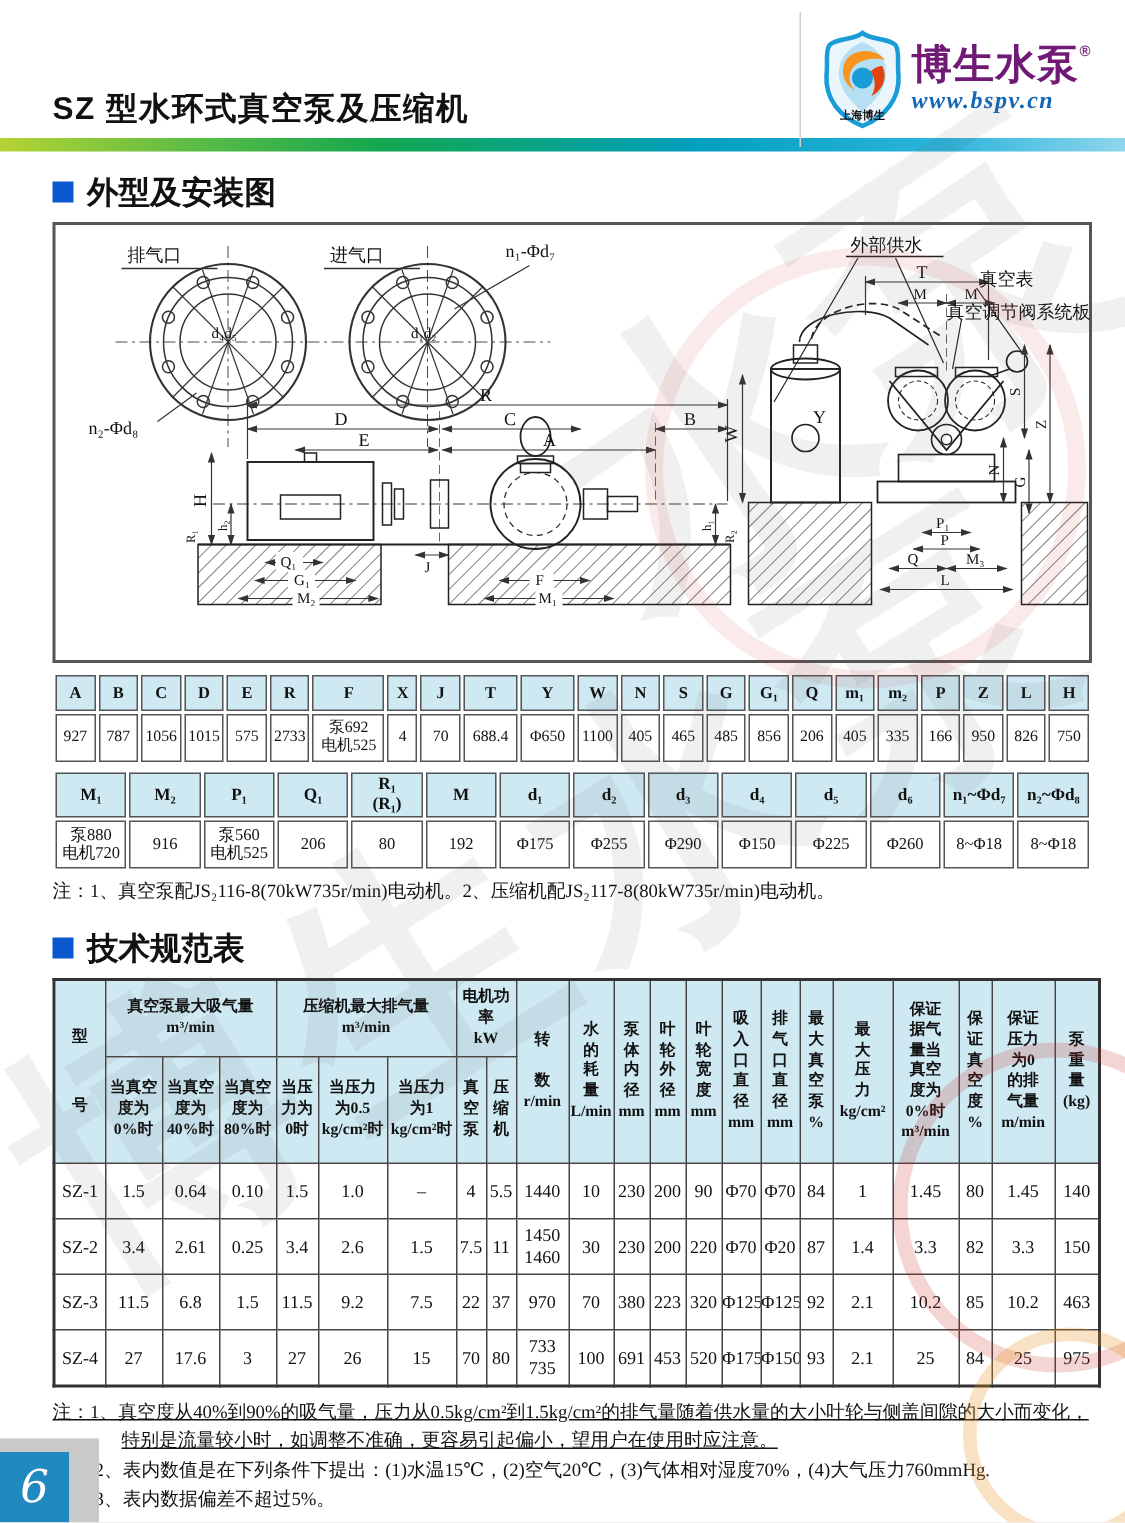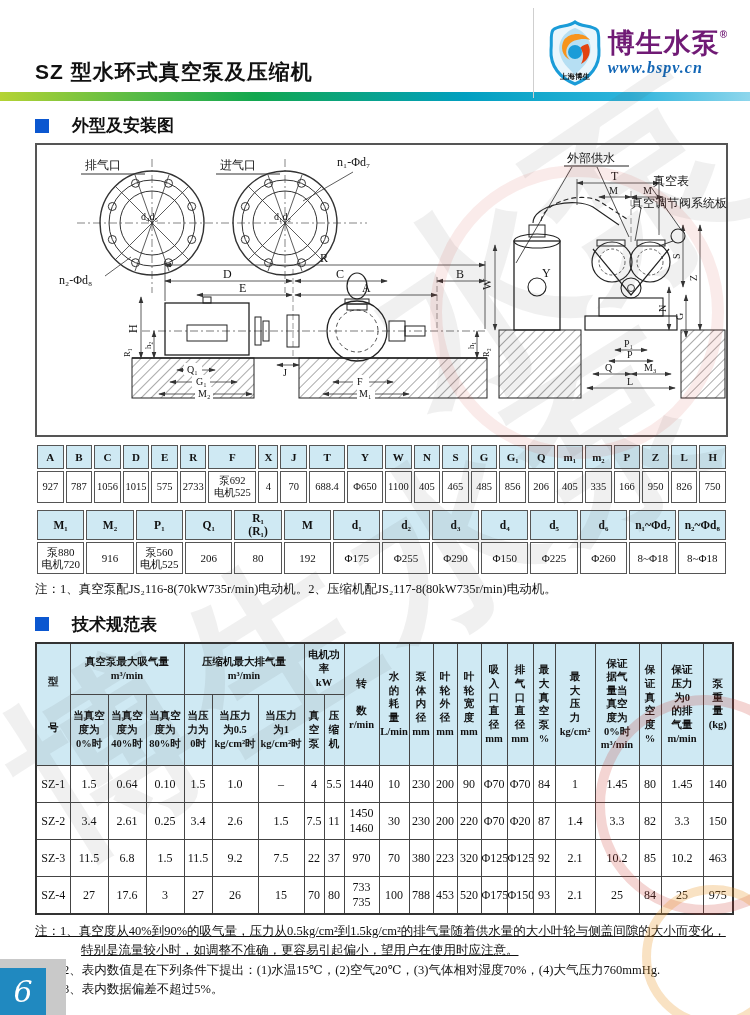--- a/index.html
+++ b/index.html
@@ -14,22 +14,22 @@
   .logo{display:flex;align-items:center;gap:6px;border-left:1px solid #cfcfcf;
         padding:6px 0 6px 14px;align-self:flex-start;margin-top:8px;height:78px;}
   .logo-txt{line-height:1;}
   .brand{font-family:"Liberation Sans","DejaVu Sans",sans-serif;font-weight:bold;font-size:27px;color:#701a75;letter-spacing:1px;}
   .brand sup{font-size:10px;vertical-align:top;}
   .url{font-style:italic;font-weight:bold;font-size:16px;color:#1266b5;margin-top:3px;letter-spacing:1px;}
   .grad{height:9px;margin-left:-35px;margin-right:-22px;
         background:linear-gradient(90deg,#b5d334 0%,#58bb46 18%,#12a74f 34%,#019fc0 62%,#2db4dc 84%,#8ed6ec 100%);}
 
   
-  .sec{display:flex;align-items:center;gap:23px;font-family:"Liberation Sans","DejaVu Sans",sans-serif;
-       font-weight:bold;font-size:17px;margin:13px 0 6px 0;}
+  .sec{display:flex;align-items:center;gap:9px;font-family:"Liberation Sans","DejaVu Sans",sans-serif;
+       font-weight:bold;font-size:21px;margin:13px 0 6px 0;}
   .bullet{width:14px;height:14px;background:#0b57d0;flex:none;}
 
   
   .figure-box{border:2px solid #555;height:290px;position:relative;margin-bottom:6px;background:transparent;}
   .caption{text-align:center;font-family:"Liberation Sans","DejaVu Sans",sans-serif;
            font-weight:bold;font-size:14px;letter-spacing:1px;margin-top:0;}
   svg text{font-family:"Liberation Serif","DejaVu Serif",serif;fill:#111;}
   .lbl{font-size:12px;}
   .lbl-s{font-size:10px;}
   .lbl-xs{font-size:8.5px;}
@@ -654,21 +654,21 @@
             <td>17.6</td>
             <td>3</td>
             <td>27</td>
             <td>26</td>
             <td>15</td>
             <td>70</td>
             <td>80</td>
             <td>733
 735</td>
             <td>100</td>
-            <td>788</td>
+            <td>691</td>
             <td>453</td>
             <td>520</td>
             <td>Φ175</td>
             <td>Φ150</td>
             <td>93</td>
             <td>2.1</td>
             <td>25</td>
             <td>84</td>
             <td>25</td>
             <td>975</td>

